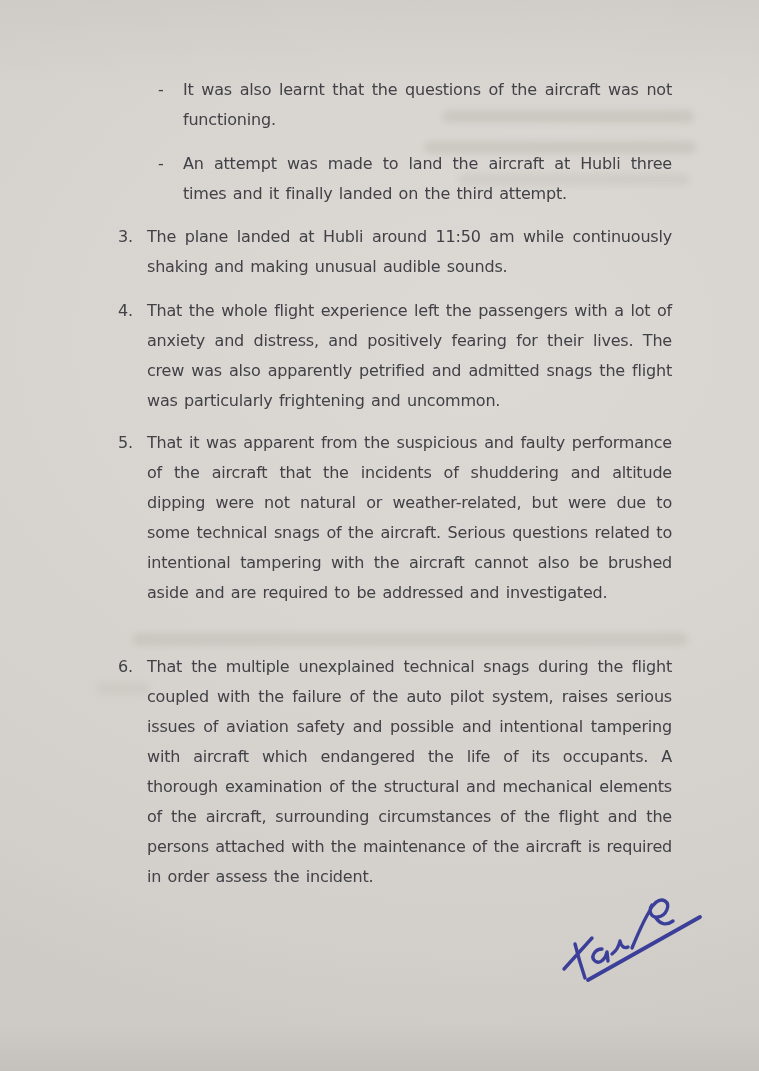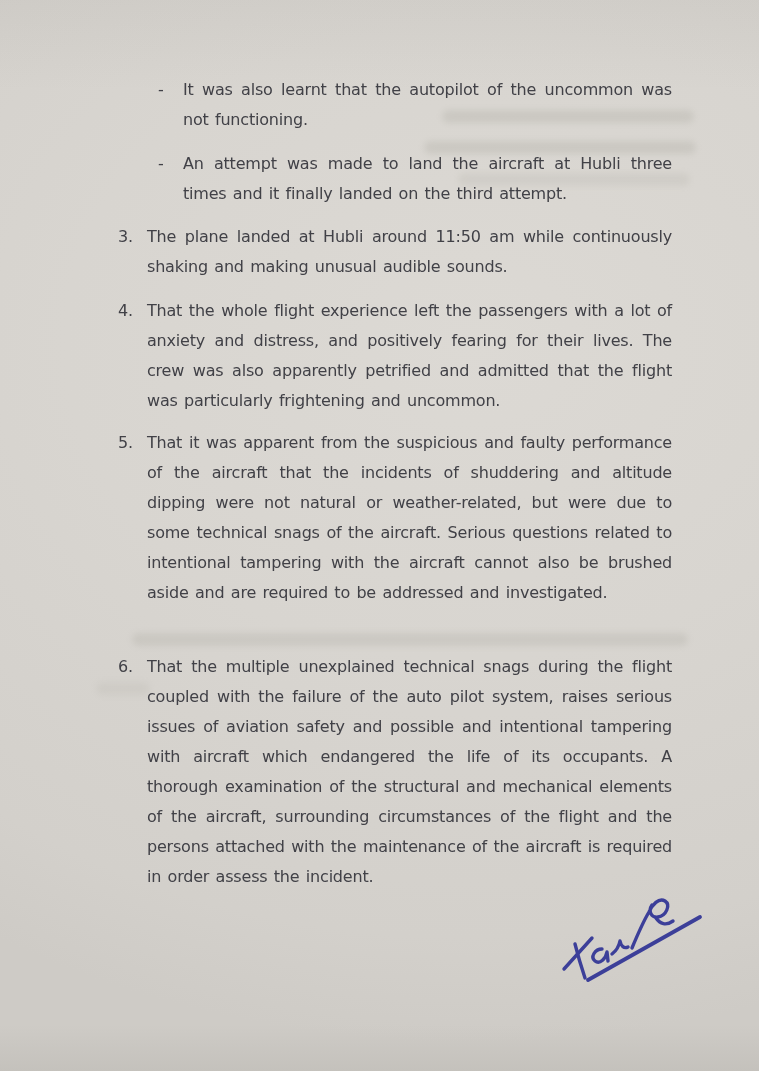--- a/index.html
+++ b/index.html
@@ -91,34 +91,34 @@
   <div class="shade-top"></div>
 
   <div class="smudge sm1"></div>
   <div class="smudge sm2"></div>
   <div class="smudge sm3"></div>
   <div class="smudge sm4"></div>
   <div class="smudge sm5"></div>
 
   <div class="para bullet b1">
     <span class="marker">-</span>
-    <span class="ptext">It was also learnt that the autopilot of the uncommon was not functioning.</span>
+    <span class="ptext">It was also learnt that the questions of the aircraft was not functioning.</span>
   </div>
   <div class="para bullet b2">
     <span class="marker">-</span>
     <span class="ptext">An attempt was made to land the aircraft at Hubli three times and it finally landed on the third attempt.</span>
   </div>
 
   <div class="para numbered i3">
     <span class="marker">3.</span>
     <span class="ptext">The plane landed at Hubli around 11:50 am while continuously shaking and making unusual audible sounds.</span>
   </div>
   <div class="para numbered i4">
     <span class="marker">4.</span>
-    <span class="ptext">That the whole flight experience left the passengers with a lot of anxiety and distress, and positively fearing for their lives. The crew was also apparently petrified and admitted that the flight was particularly frightening and uncommon.</span>
+    <span class="ptext">That the whole flight experience left the passengers with a lot of anxiety and distress, and positively fearing for their lives. The crew was also apparently petrified and admitted snags the flight was particularly frightening and uncommon.</span>
   </div>
   <div class="para numbered i5">
     <span class="marker">5.</span>
     <span class="ptext">That it was apparent from the suspicious and faulty performance of the aircraft that the incidents of shuddering and altitude dipping were not natural or weather-related, but were due to some technical snags of the aircraft. Serious questions related to intentional tampering with the aircraft cannot also be brushed aside and are required to be addressed and investigated.</span>
   </div>
   <div class="para numbered i6">
     <span class="marker">6.</span>
     <span class="ptext">That the multiple unexplained technical snags during the flight coupled with the failure of the auto pilot system, raises serious issues of aviation safety and possible and intentional tampering with aircraft which endangered the life of its occupants. A thorough examination of the structural and mechanical elements of the aircraft, surrounding circumstances of the flight and the persons attached with the maintenance of the aircraft is required in order assess the incident.</span>
   </div>
 

